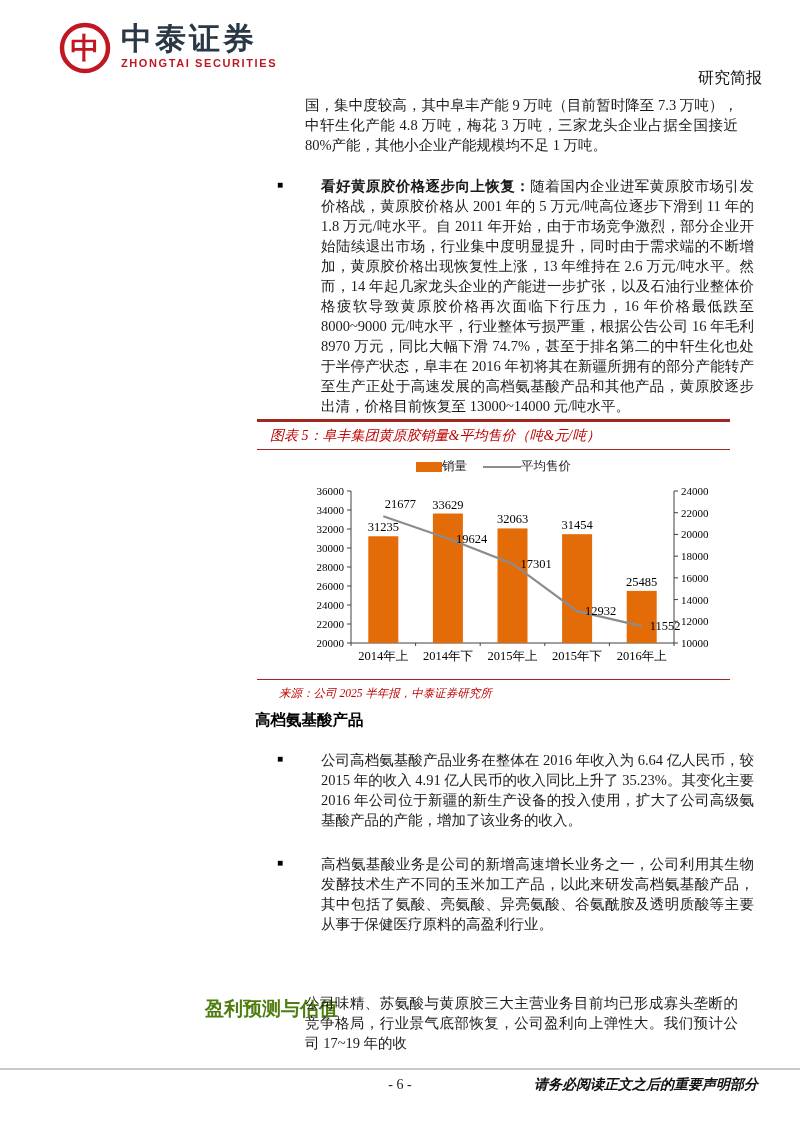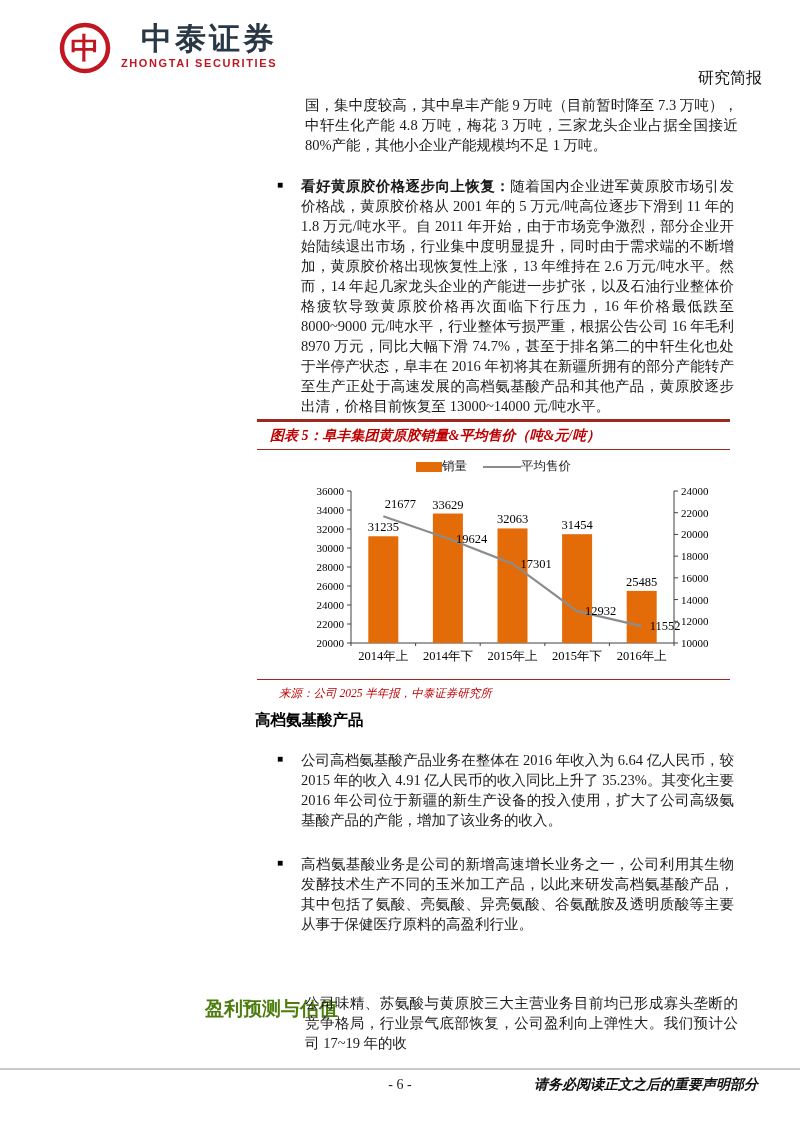--- a/index.html
+++ b/index.html
@@ -5,41 +5,41 @@
   html,body{margin:0;padding:0;background:#fff;}
   .page{position:relative;width:800px;height:1131px;background:#ffffff;overflow:hidden;
         font-family:"Liberation Serif",serif;color:#1a1a1a;}
   .abs{position:absolute;}
 
   
   .logo-wrap{left:57px;top:20px;display:flex;align-items:flex-start;}
   .logo-badge{width:56px;height:56px;}
   .logo-text{margin-left:8px;padding-top:2px;}
   .logo-cn{font-family:"Liberation Sans",sans-serif;font-weight:bold;font-size:31px;
-           line-height:33px;color:#2a3744;letter-spacing:3px;text-align:right;}
+           line-height:33px;color:#2a3744;letter-spacing:3px;}
   .logo-en{font-family:"Liberation Sans",sans-serif;font-weight:bold;font-size:11px;
            color:#c01722;letter-spacing:1.6px;margin-top:2px;}
   .report-type{right:38px;top:54px;font-size:16px;color:#111;margin-top:14px;}
 
   
   .body-text{font-size:14.5px;line-height:20px;text-align:justify;}
   .para-top{left:305px;top:95px;width:433px;}
   .bullet{width:461px;}
   .bullet .bmark{position:absolute;left:0;top:3px;font-size:10px;color:#000;}
-  .bullet .btext{margin-left:24px;width:433px;font-family:Liberation Serif, serif;}
+  .bullet .btext{margin-left:44px;width:433px;font-family:Liberation Serif, serif;}
   .b1{left:277px;top:176px;}
   .b2{left:277px;top:750px;}
   .b3{left:277px;top:854px;}
   .lead{font-weight:bold;}
 
   
   .figure{left:257px;top:419px;width:473px;}
   .fig-rule-top{height:3px;background:#9e2820;}
   .fig-rule{height:1px;background:#9e2820;}
-  .fig-title{padding:5px 0 4px 13px;font-size:14px;font-weight:bold;font-style:italic;color:#bf0000;}
+  .fig-title{padding:5px 0 4px 13px;font-size:14px;font-weight:normal;font-style:italic;color:#bf0000;}
   .legend{display:flex;justify-content:center;align-items:center;
           margin-top:8px;font-size:12.5px;color:#222;}
   .legend-bar-swatch{width:26px;height:10px;background:#e36c09;}
   .legend-line-swatch{width:38px;height:2px;background:#8c8c8c;margin-left:16px;}
   #chart-svg{display:block;margin:10px 0 0 52px;}
   #chart-svg text{font-family:"Liberation Serif",serif;fill:#000;}
   .fig-rule-bottom{margin-top:8px;}
   .fig-source{padding:6px 0 0 22px;font-size:11.5px;font-style:italic;color:#bf0000;}
 
   

